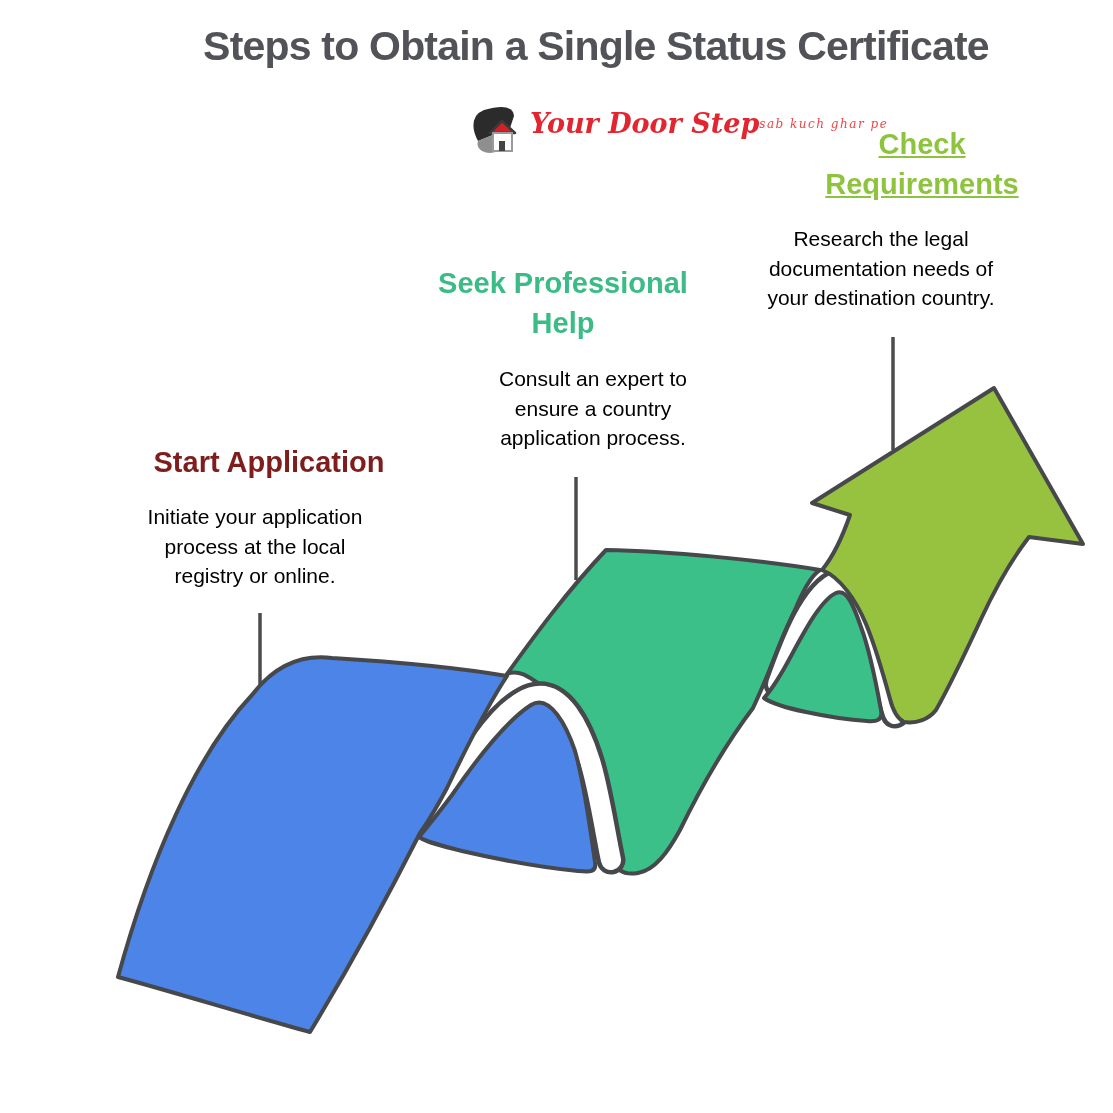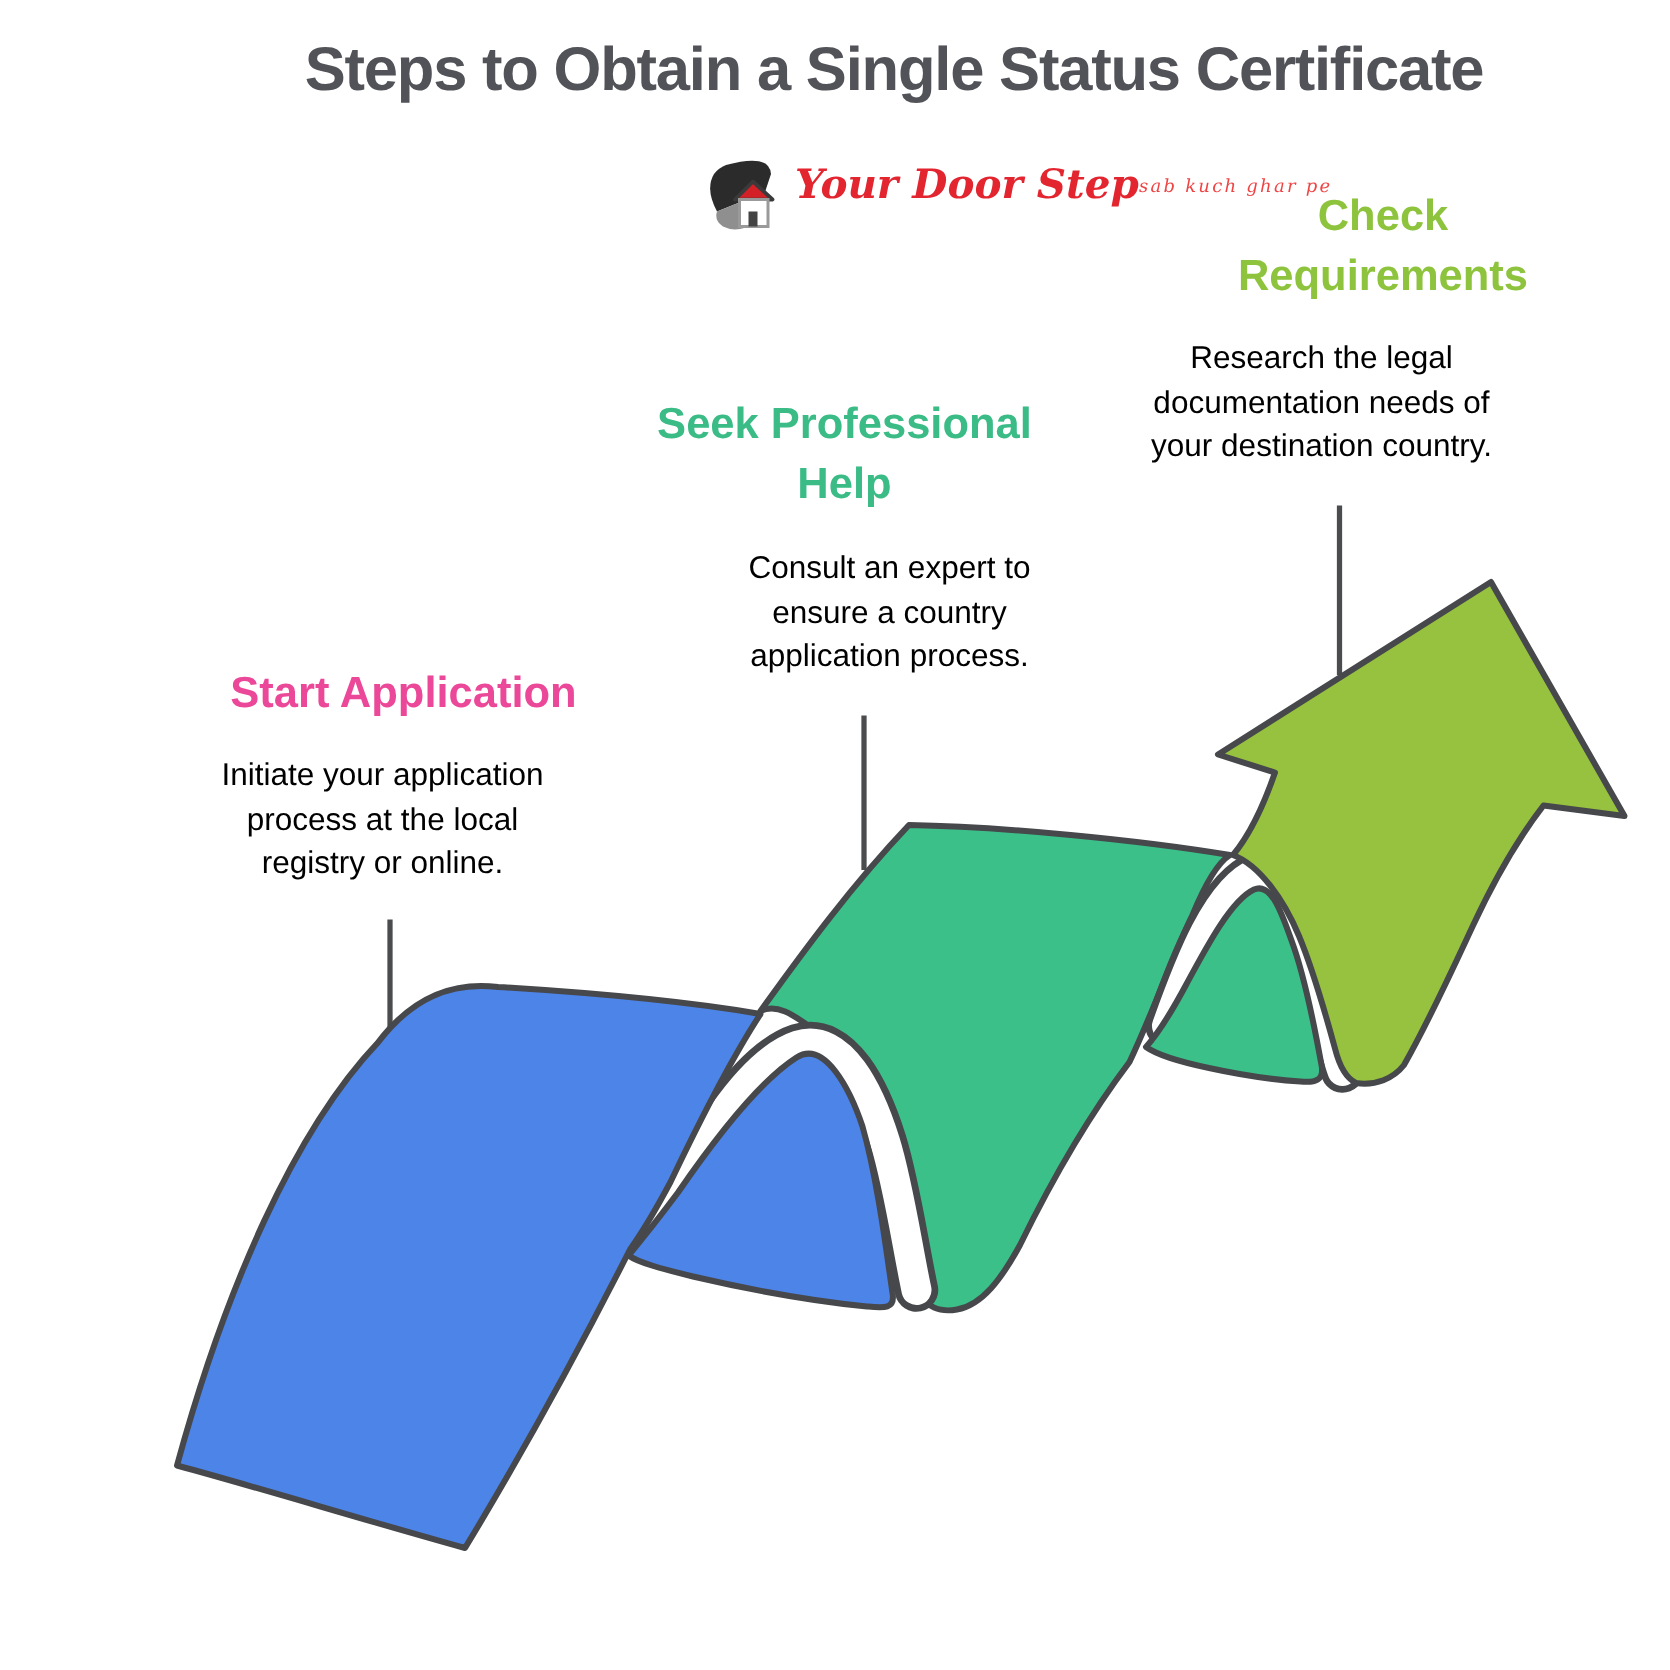--- a/index.html
+++ b/index.html
@@ -21,25 +21,25 @@
     font-family:"DejaVu Serif",serif;font-style:italic;font-size:12px;color:#ef4444;
     letter-spacing:1.5px;line-height:14px;white-space:nowrap;
   }
   .step-heading{
     position:absolute;text-align:center;font-size:29px;font-weight:bold;line-height:40px;margin:0;
   }
   .step-para{
     position:absolute;text-align:center;font-size:21px;line-height:29.5px;color:#000000;margin:0;
   }
   .step-para span{display:block;}
-  .h-blue{left:109px;top:442px;width:320px;color:#ec4899;}
+  .h-blue{left:109px;top:442px;width:320px;color:#7f1d1d;}
   .p-blue{left:110px;top:502px;width:290px;}
   .h-green{left:423px;top:263px;width:280px;color:#3bbc87;}
   .p-green{left:448px;top:364px;width:290px;}
-  .h-lime{left:787px;top:124px;width:270px;color:#8ec43d;}
+  .h-lime{left:787px;top:124px;width:270px;color:#8ec43d;text-decoration:underline;}
   .p-lime{left:731px;top:224px;width:300px;}
   svg{position:absolute;left:0;top:0;}
   .ribbon{stroke:#46484b;stroke-width:4;stroke-linejoin:round;}
   .leader{stroke:#4a4c4e;stroke-width:3.5;}
   .band-dark{fill:none;stroke:#46484b;stroke-width:29;stroke-linecap:round;}
   .band-white{fill:none;stroke:#ffffff;stroke-width:20;stroke-linecap:round;}
 </style>
 </head>
 <body>
 

